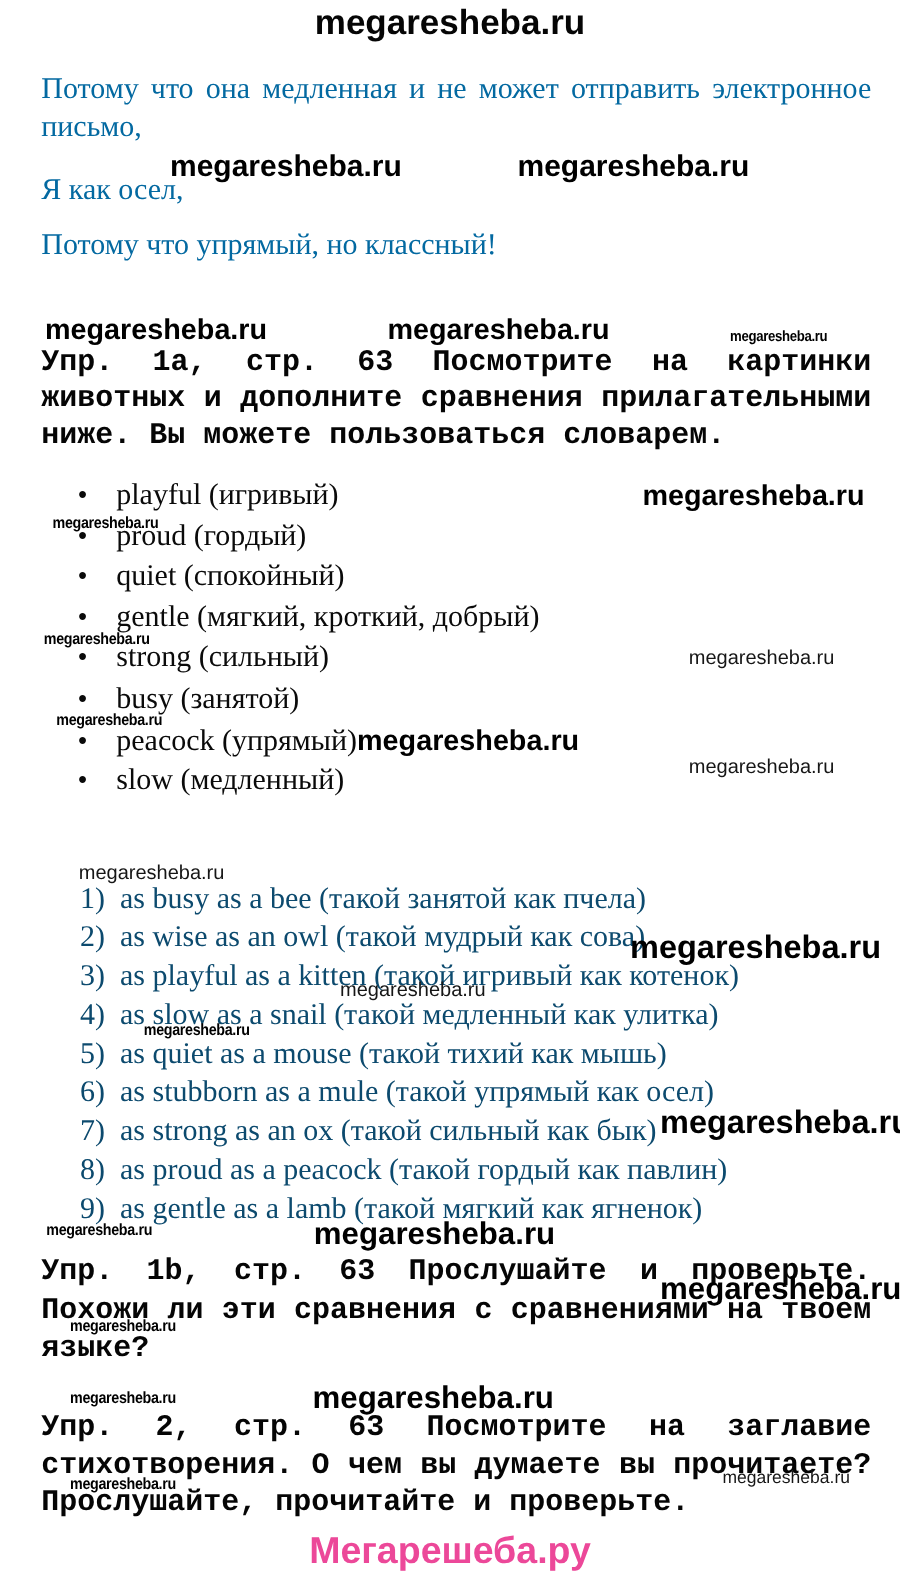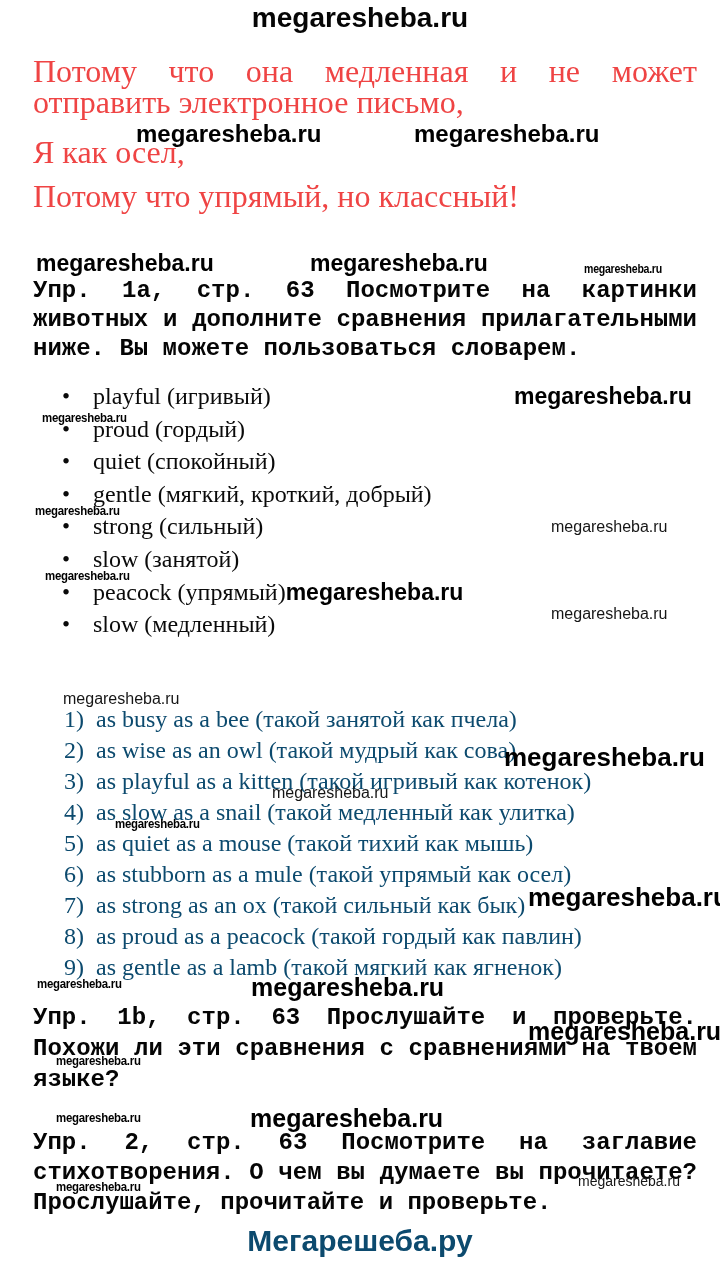--- a/index.html
+++ b/index.html
@@ -7,21 +7,21 @@
     position:relative;width:720px;height:1262px;background:#fff;overflow:hidden;
     color:#0a0a0a;
   }
 
   .site-title{
     position:absolute;top:2px;left:0;width:720px;text-align:center;
     font-family:"Liberation Sans",sans-serif;font-weight:700;font-size:28px;color:#050505;
   }
   .para{
     position:absolute;left:33px;width:664px;
-    font-family:"Liberation Serif",serif;font-size:32px;line-height:31px;color:#ef4444;
+    font-family:"Liberation Serif",serif;font-size:24px;line-height:31px;color:#0369a1;
     text-align:justify;
   }
   .para.nojust{text-align:left;}
   .exheading{
     position:absolute;left:33px;width:664px;
     font-family:Liberation Mono, monospace;font-weight:700;font-size:24px;line-height:29px;
     color:#050505;text-align:justify;
   }
 
   
@@ -49,21 +49,21 @@
   
   .ans-list{
     position:absolute;left:64px;top:706px;
     font-family:"Liberation Serif",serif;font-size:24px;color:#0c4a6e;
   }
   .ans-row{height:31px;white-space:nowrap;}
   .ans-row .num{display:inline-block;width:32px;}
 
   .footer-logo{
     position:absolute;top:1224px;left:0;width:720px;text-align:center;
-    font-family:"Liberation Sans",sans-serif;font-weight:700;font-size:30px;color:#0c4a6e;
+    font-family:"Liberation Sans",sans-serif;font-weight:700;font-size:30px;color:#ec4899;
   }
 </style>
 </head>
 <body>
 
 <div class="page">
 
   <div class="site-title">megaresheba.ru</div>
 
   <div class="para" style="top:56px;">Потому что она медленная и не может отправить электронное письмо,</div>
@@ -78,21 +78,21 @@
   <span class="wm sm" style="left:584px;top:263px;font-size:12px;">megaresheba.ru</span>
 
   <div class="exheading" style="top:276px;">Упр. 1а, стр. 63 Посмотрите на картинки животных и дополните сравнения прилагательными ниже. Вы можете пользоваться словарем.</div>
 
   <ul class="adj-list">
     <li><span>playful (игривый)</span></li>
     <li><span>proud (гордый)</span></li>
     <li><span>quiet (спокойный)</span></li>
     <li><span>gentle (мягкий, кроткий, добрый)</span></li>
     <li><span>strong (сильный)</span></li>
-    <li><span>slow (занятой)</span></li>
+    <li><span>busy (занятой)</span></li>
     <li><span>peacock (упрямый)</span><span class="wm-inline">megaresheba.ru</span></li>
     <li><span>slow (медленный)</span></li>
   </ul>
 
   <span class="wm" style="left:514px;top:385px;font-size:23px;">megaresheba.ru</span>
   <span class="wm sm" style="left:42px;top:411px;">megaresheba.ru</span>
   <span class="wm sm" style="left:35px;top:504px;">megaresheba.ru</span>
   <span class="wm rg" style="left:551px;top:519px;font-size:16px;">megaresheba.ru</span>
   <span class="wm sm" style="left:45px;top:569px;">megaresheba.ru</span>
   <span class="wm rg" style="left:551px;top:606px;font-size:16px;">megaresheba.ru</span>

